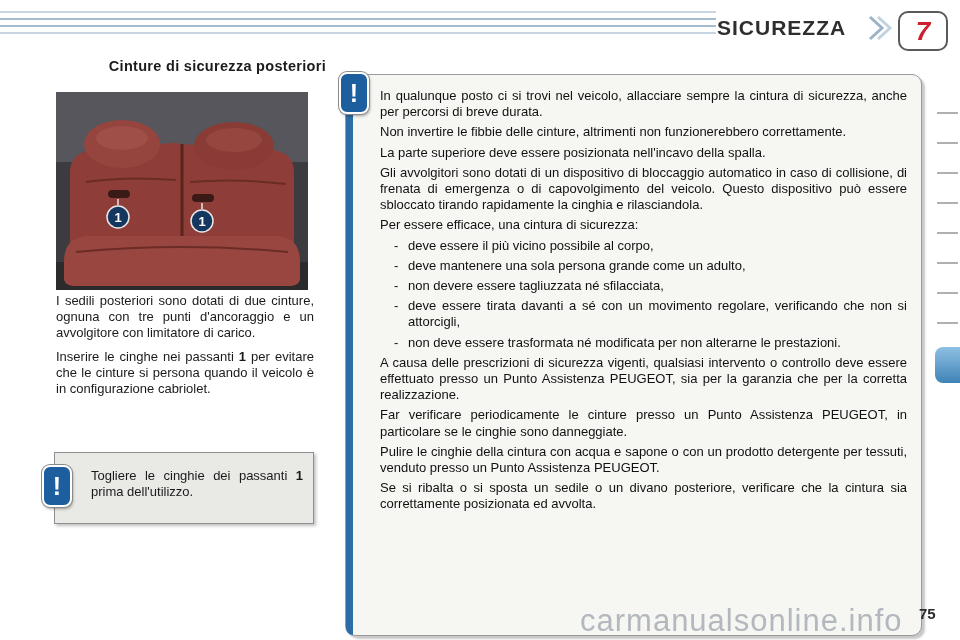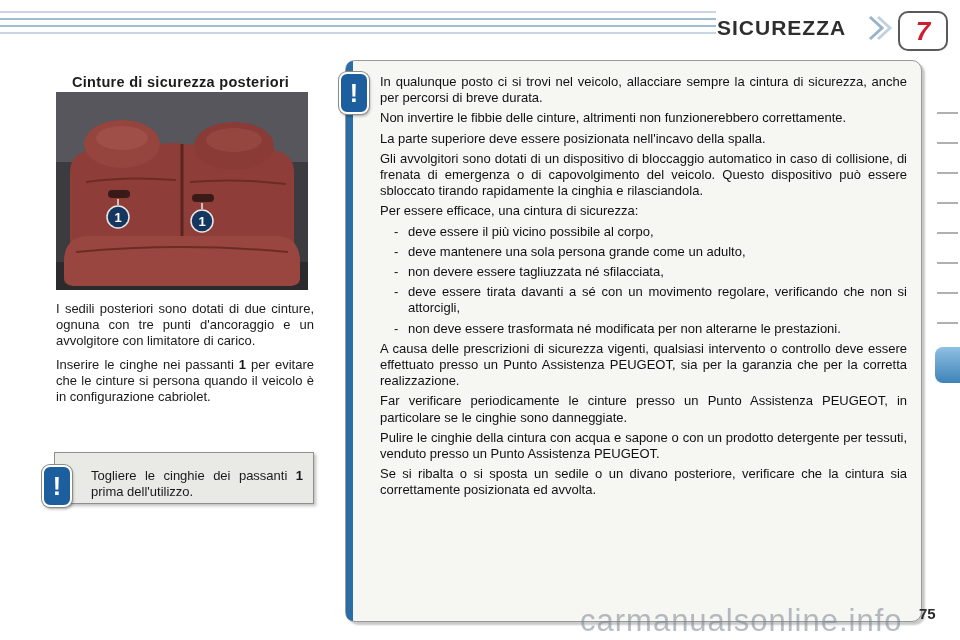--- a/index.html
+++ b/index.html
@@ -15,41 +15,41 @@
   .stripe.s4{background:#c7d6e2;}
   .section-title{position:absolute;left:717px;top:16px;font-size:21px;font-weight:bold;
                  letter-spacing:1px;color:#2e2e2e;}
   .chevron{position:absolute;left:866px;top:13px;}
   .chapter-badge{position:absolute;left:898px;top:11px;width:46px;height:36px;background:#fff;
                  border:2px solid #5a5a5a;border-radius:10px;display:flex;align-items:center;
                  justify-content:center;}
   .chapter-badge span{color:#cf1f2e;font-size:26px;font-weight:bold;font-style:italic;line-height:1;}
 
   
-  .heading{position:absolute;left:56px;top:58px;width:270px;margin:16px;font-size:14.5px;
-           font-weight:bold;letter-spacing:.3px;color:#1c1c1c;}
+  .heading{position:absolute;left:56px;top:58px;width:270px;margin:0;font-size:14.5px;
+           font-weight:bold;letter-spacing:.3px;color:#1c1c1c;text-align:right;}
   .seat-img{position:absolute;left:56px;top:92px;width:252px;height:198px;display:block;}
-  .left-text{position:absolute;left:56px;top:301px;width:258px;font-size:13px;line-height:16px;
+  .left-text{position:absolute;left:56px;top:293px;width:258px;font-size:13px;line-height:16px;
              text-align:justify;}
   .left-text p{margin:0 0 8px 0;}
 
-  .warning-box{position:absolute;left:54px;top:452px;width:260px;height:52px;background:#e9e9e6;
+  .warning-box{position:absolute;left:54px;top:452px;width:260px;height:72px;background:#e9e9e6;
                border:1px solid #8f8f8f;box-shadow:2px 2px 3px rgba(0,0,0,.25);box-sizing:border-box;}
   .warning-box p{margin:0;padding:15px 10px 12px 36px;font-size:13px;line-height:16px;text-align:justify;}
 
   
   .warn-icon{position:absolute;width:26px;height:38px;background:#1d5f9e;border:2px solid #fff;
              border-radius:8px;box-shadow:0 0 0 1px #8a8a8a,1px 2px 3px rgba(0,0,0,.35);
              display:flex;align-items:center;justify-content:center;z-index:4;}
   .warn-icon span{color:#fff;font-size:25px;font-weight:bold;line-height:1;}
   .warn-icon.left-pos{left:42px;top:465px;}
   .warn-icon.box-pos{left:339px;top:72px;}
 
   
-  .info-box{position:absolute;left:345px;top:60px;width:577px;height:562px;background:#f6f6f3;
+  .info-box{position:absolute;left:345px;top:74px;width:577px;height:562px;background:#f6f6f3;
             border:1px solid #9a9a9a;border-radius:10px;box-shadow:3px 3px 2px #c9c9c9;
             box-sizing:border-box;}
   .info-accent{position:absolute;left:0;top:0;width:7px;height:100%;background:#2d6da6;
                border-radius:9px 0 0 9px;}
   .info-content{position:absolute;left:34px;top:13px;right:14px;bottom:8px;font-size:13px;
                 line-height:16.2px;text-align:justify;color:#111;overflow:hidden;}
   .info-content p{margin:0 0 4px 0;}
   .li{display:flex;margin:0 0 4px 0;}
   .li .dash{flex:none;width:14px;margin-left:14px;}
   .li .li-text{flex:1;text-align:justify;}

